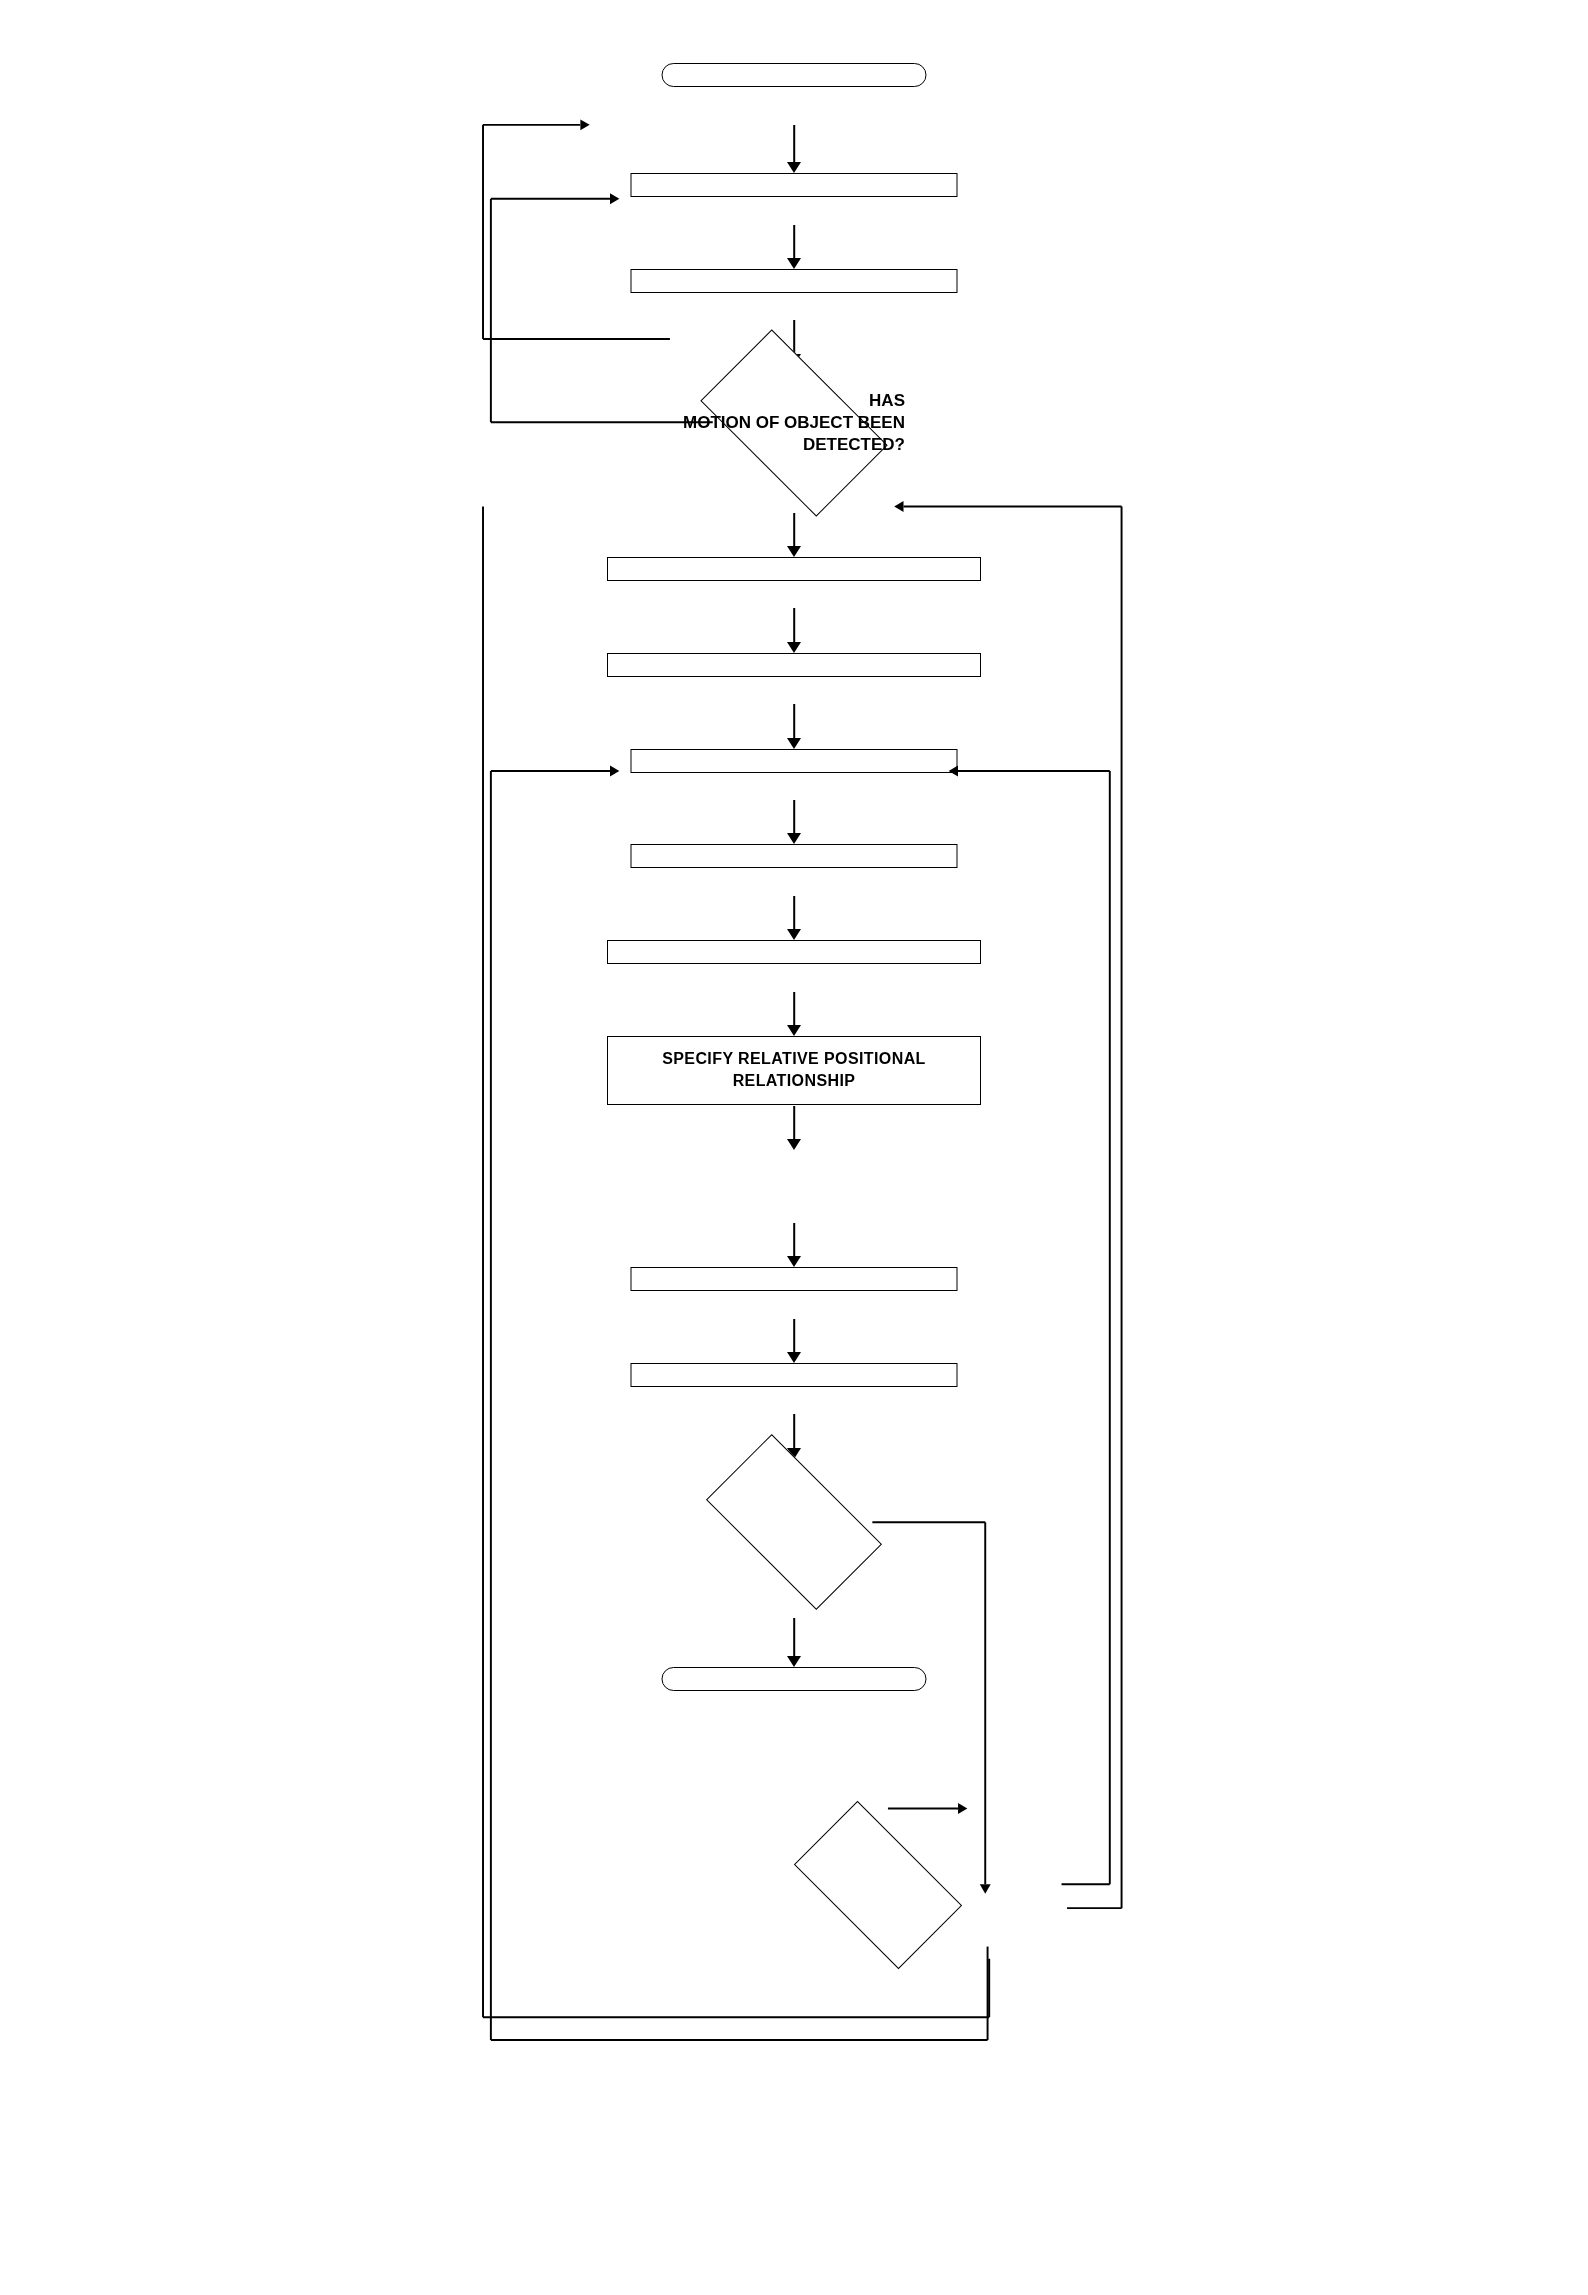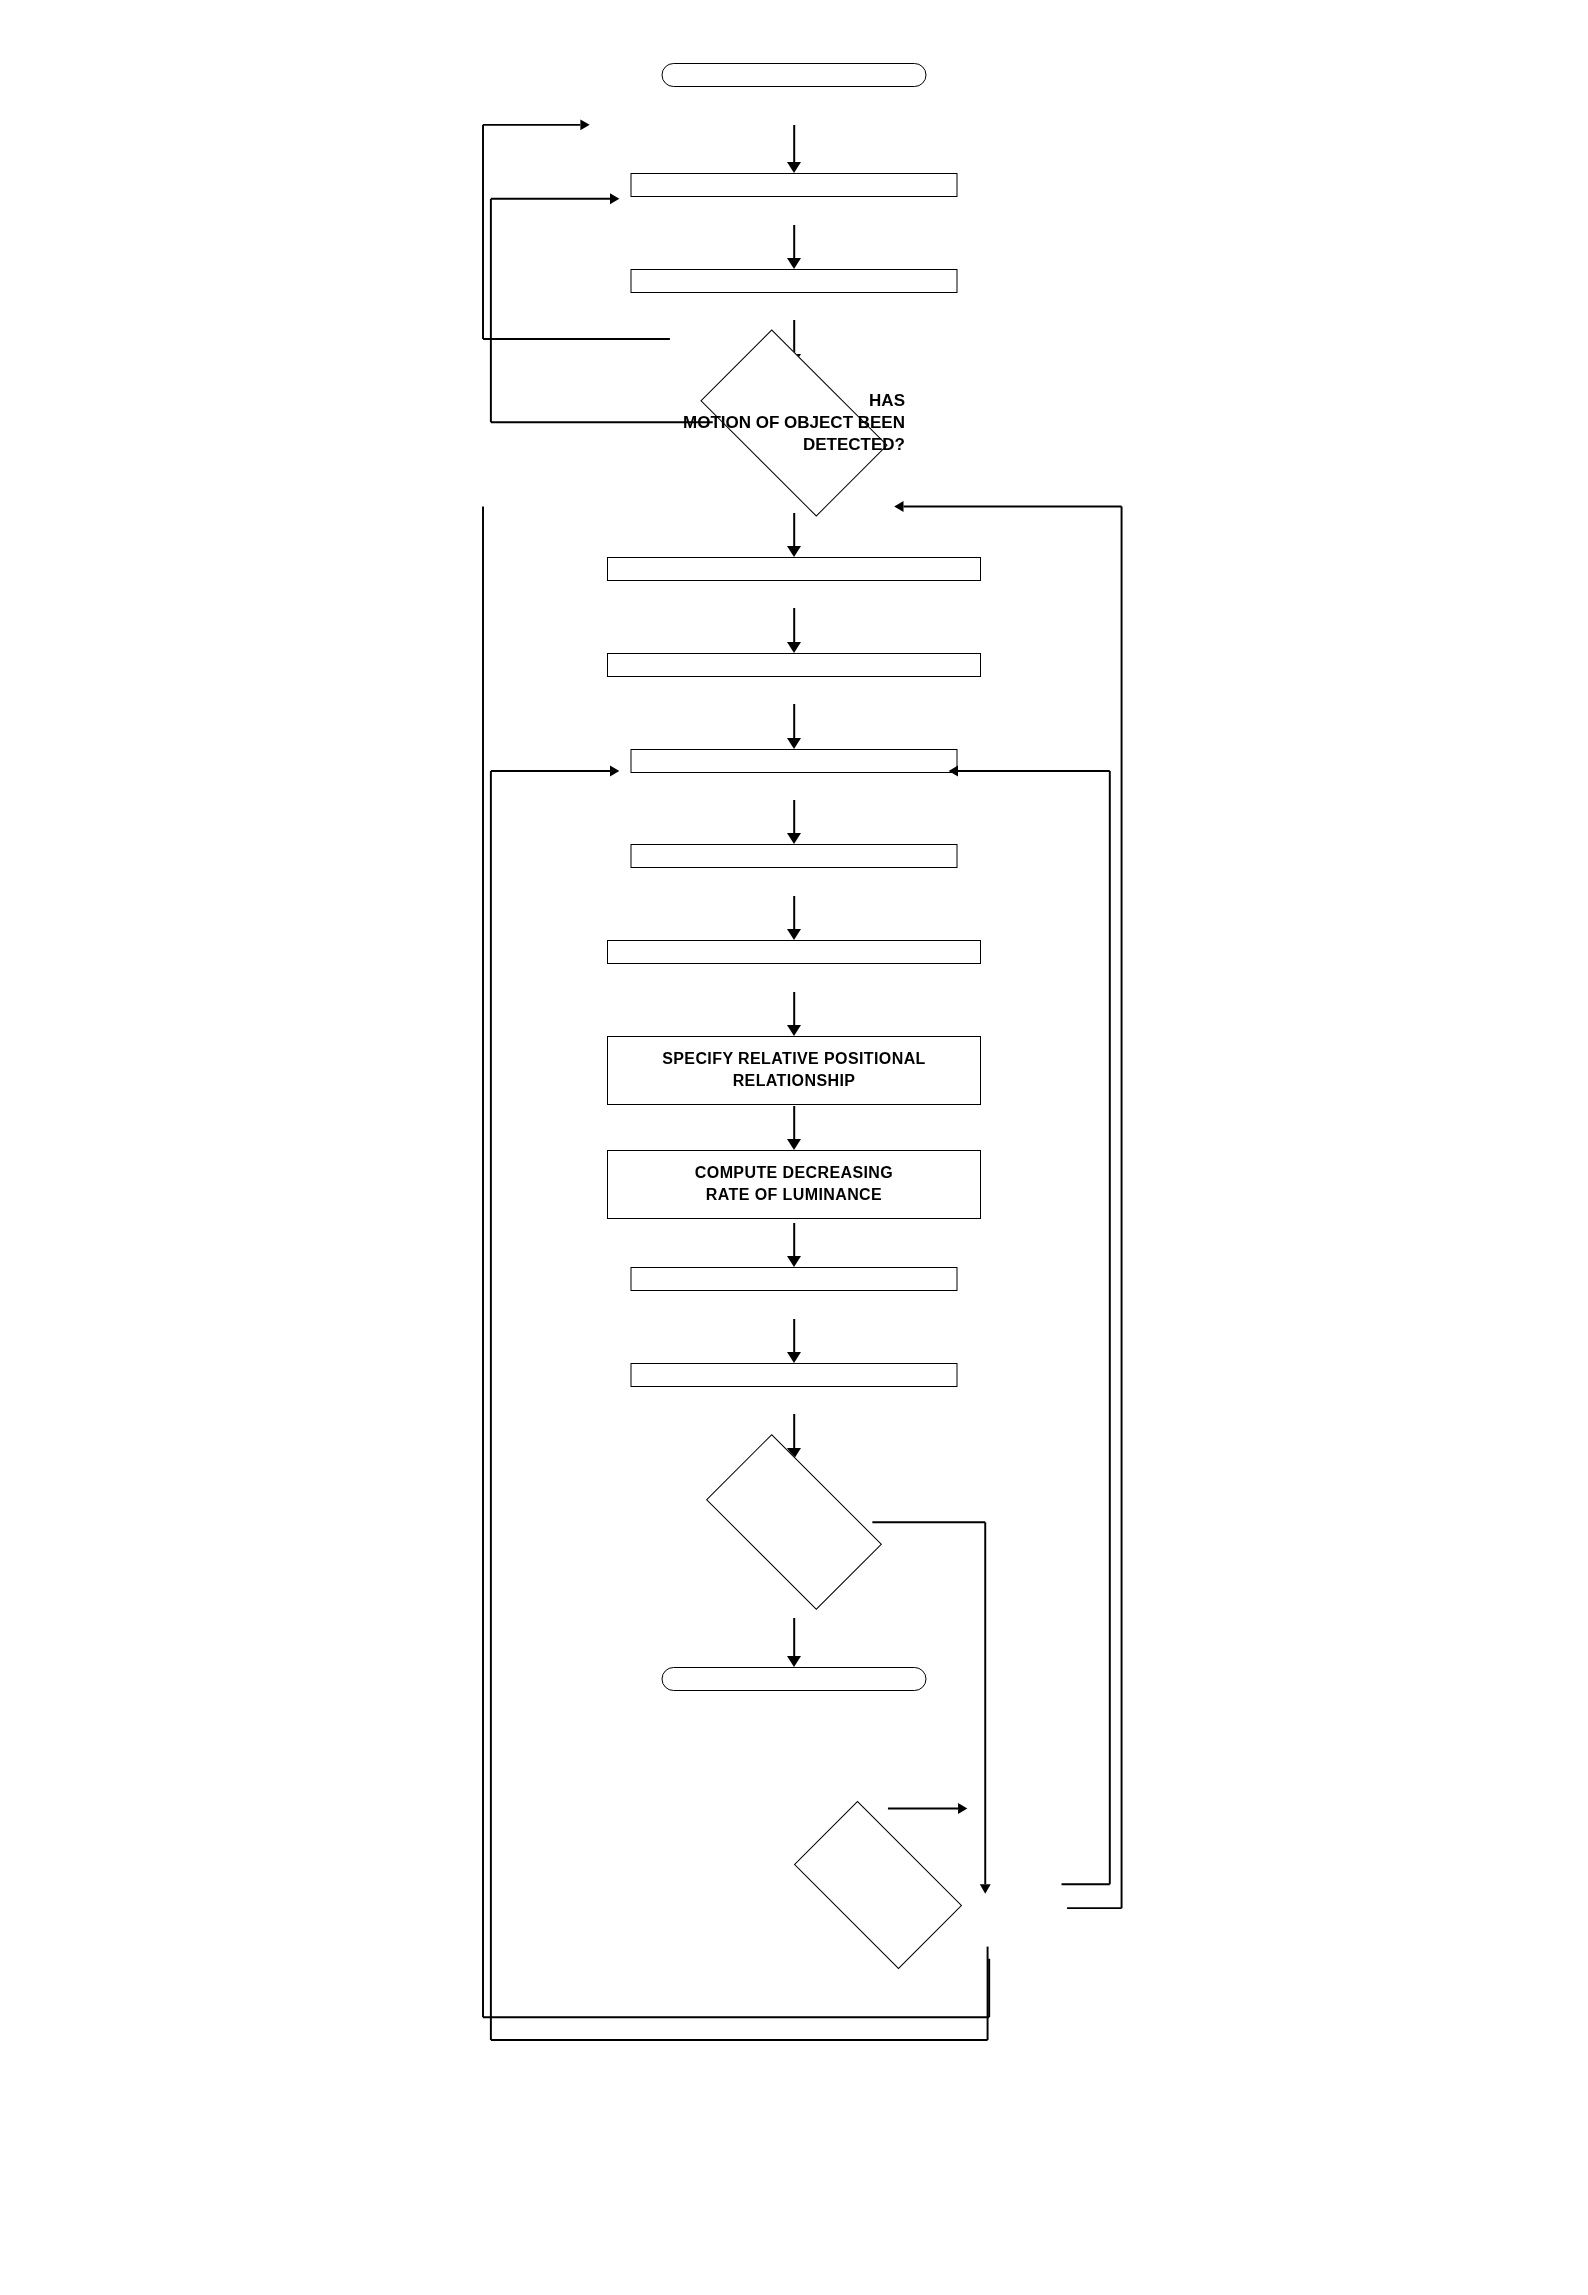--- a/index.html
+++ b/index.html
@@ -234,26 +234,20 @@
       </div>
     </div>
 
     <div style="position:absolute; top:1059px; left:50%; transform:translateX(-50%); width:1.6px; height:35px; background:#000;"></div>
     <div style="position:absolute; top:1092px; left:50%; transform:translateX(-50%);">
       <svg width="14" height="11" viewBox="0 0 18 14">
           <polygon points="9,14 0,0 18,0" fill="#000"></polygon>
         </svg>
     </div>
 
-    <div style="position:absolute; top:1103px; left:50%; transform:translateX(-50%);">
-      <div class="row-with-label">
-        <div class="rect-wide" style="line-height:1.4;">COMPUTE DECREASING<br>RATE OF LUMINANCE</div>
-        <span class="step-label-top" style="right:-66px;top:-3.1px;"></span>
-      </div>
-    </div>
 
     <div style="position:absolute; top:1176px; left:50%; transform:translateX(-50%); width:1.6px; height:35px; background:#000;"></div>
     <div style="position:absolute; top:1209px; left:50%; transform:translateX(-50%);">
       <svg width="14" height="11" viewBox="0 0 18 14">
           <polygon points="9,14 0,0 18,0" fill="#000"></polygon>
         </svg>
     </div>
 
     <div style="position:absolute; top:1220px; left:50%; transform:translateX(-50%);">
       <div class="row-with-label">

